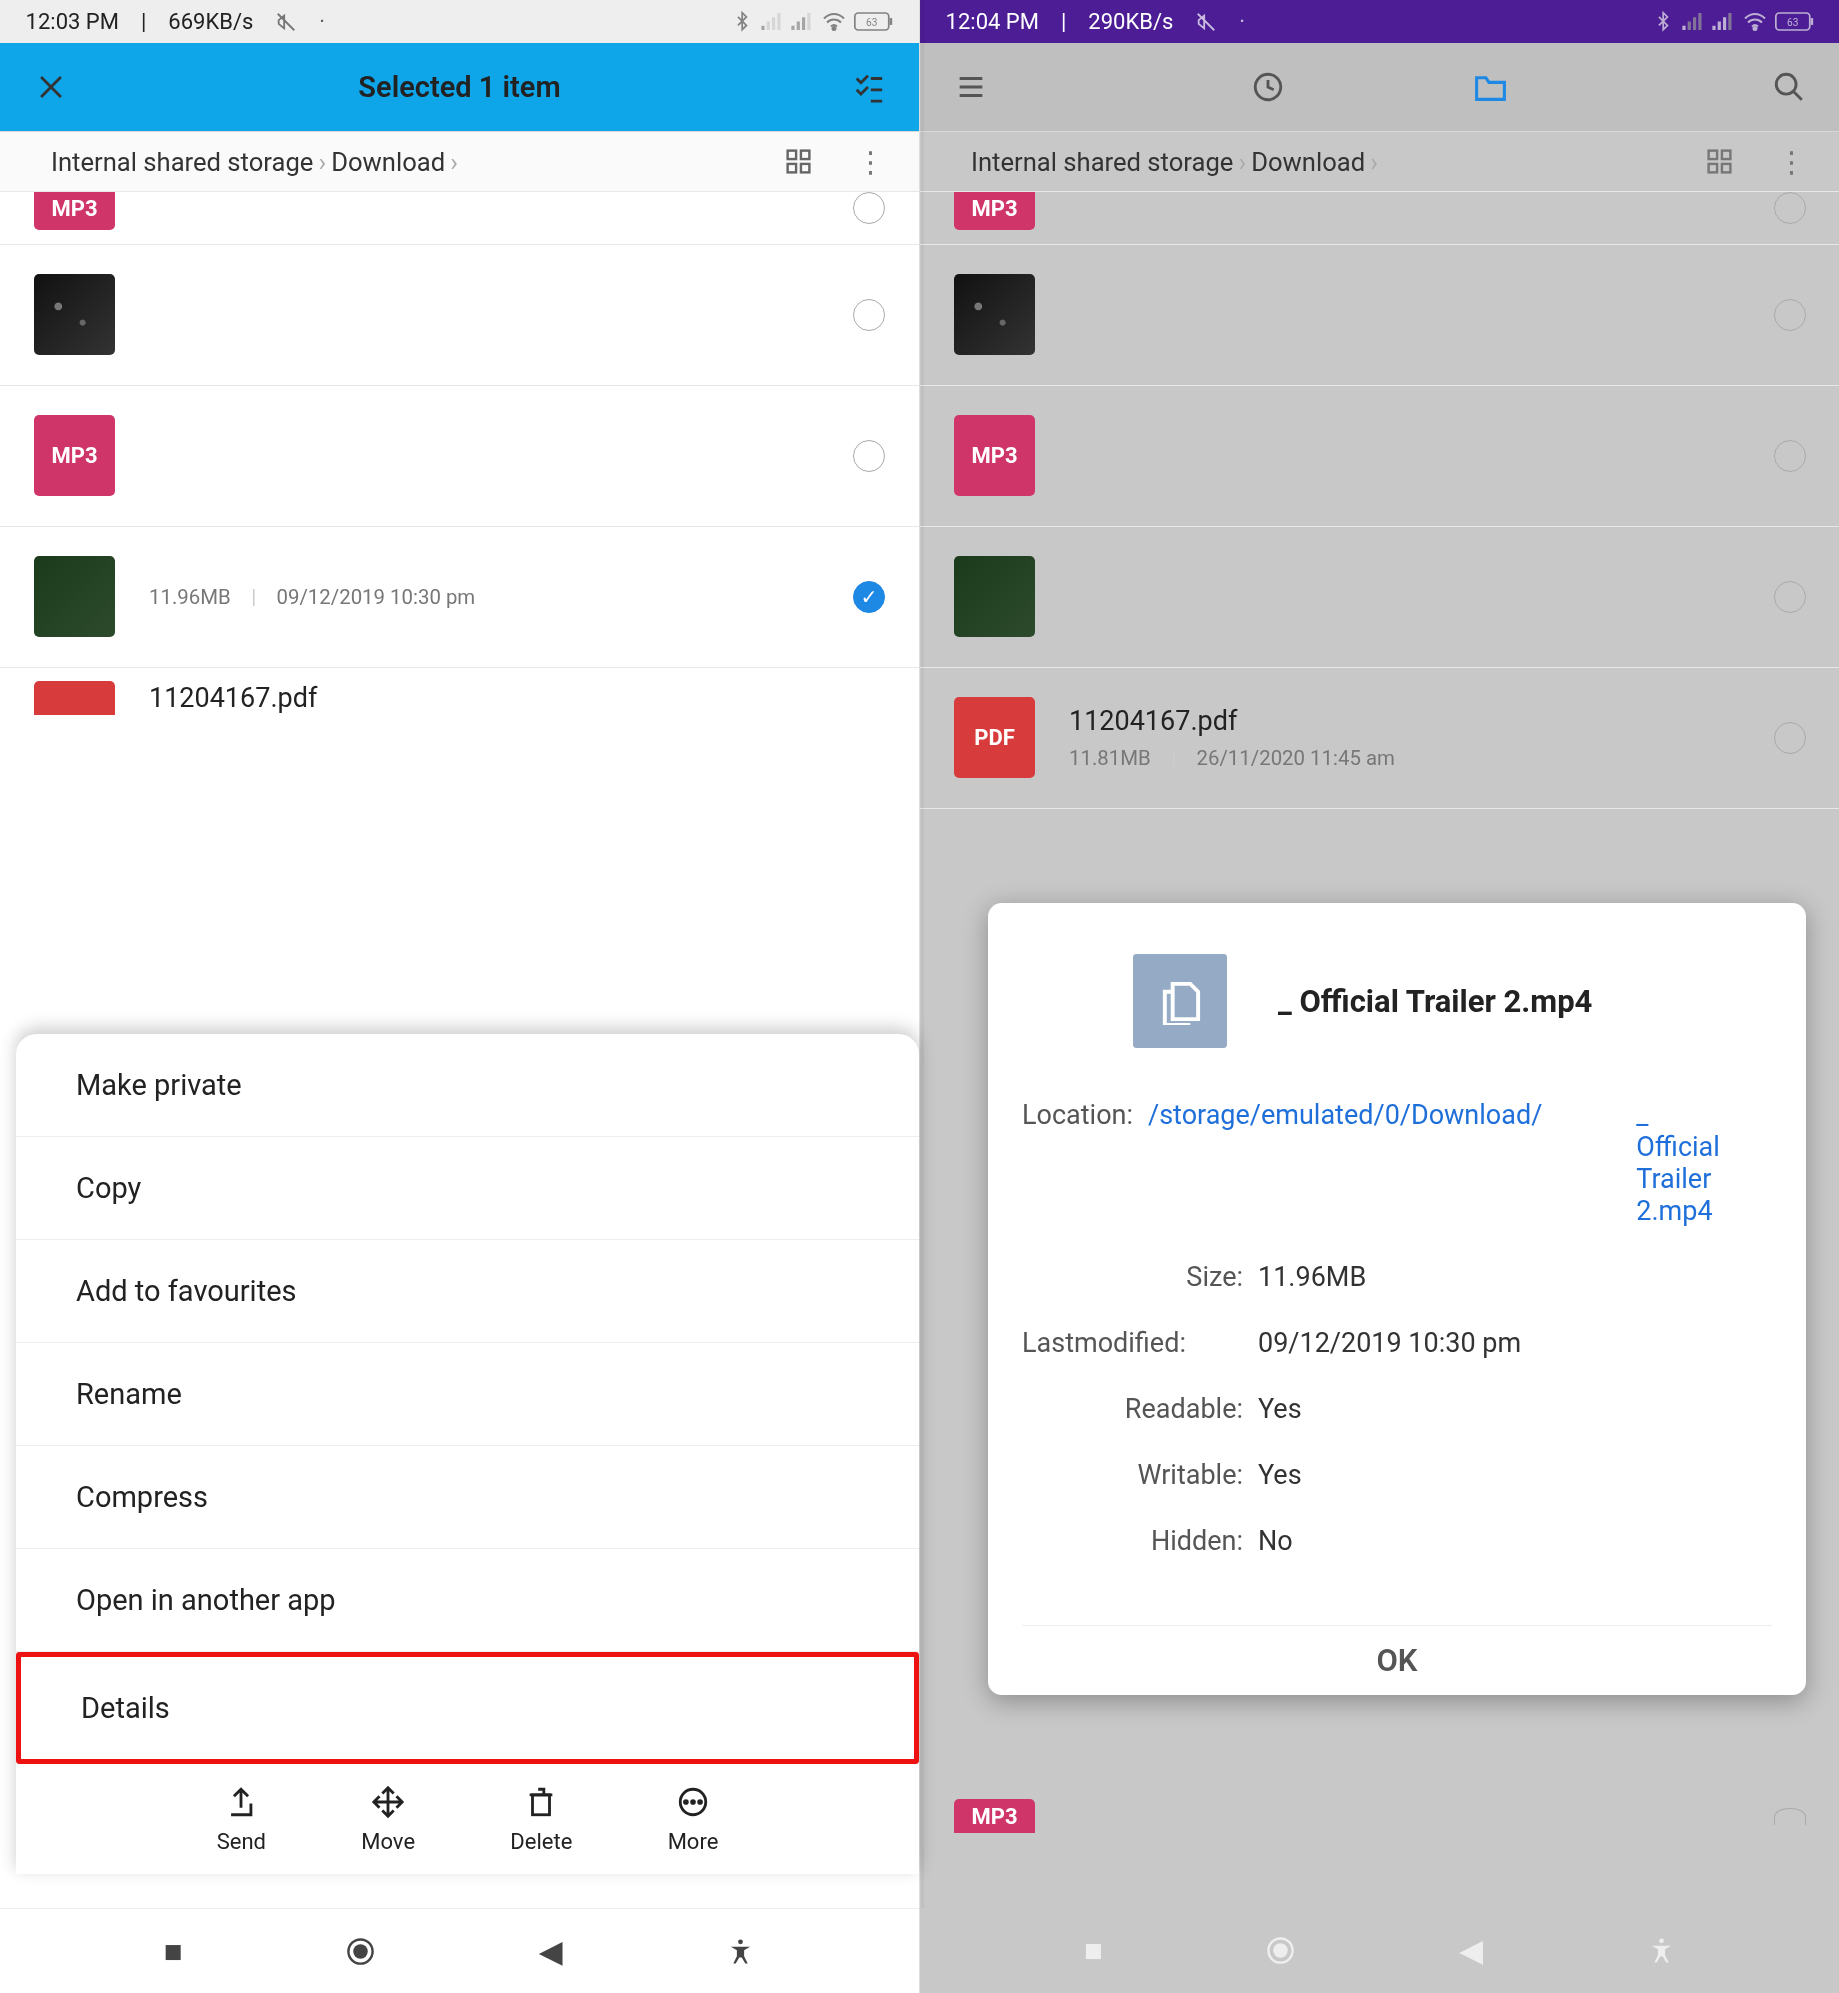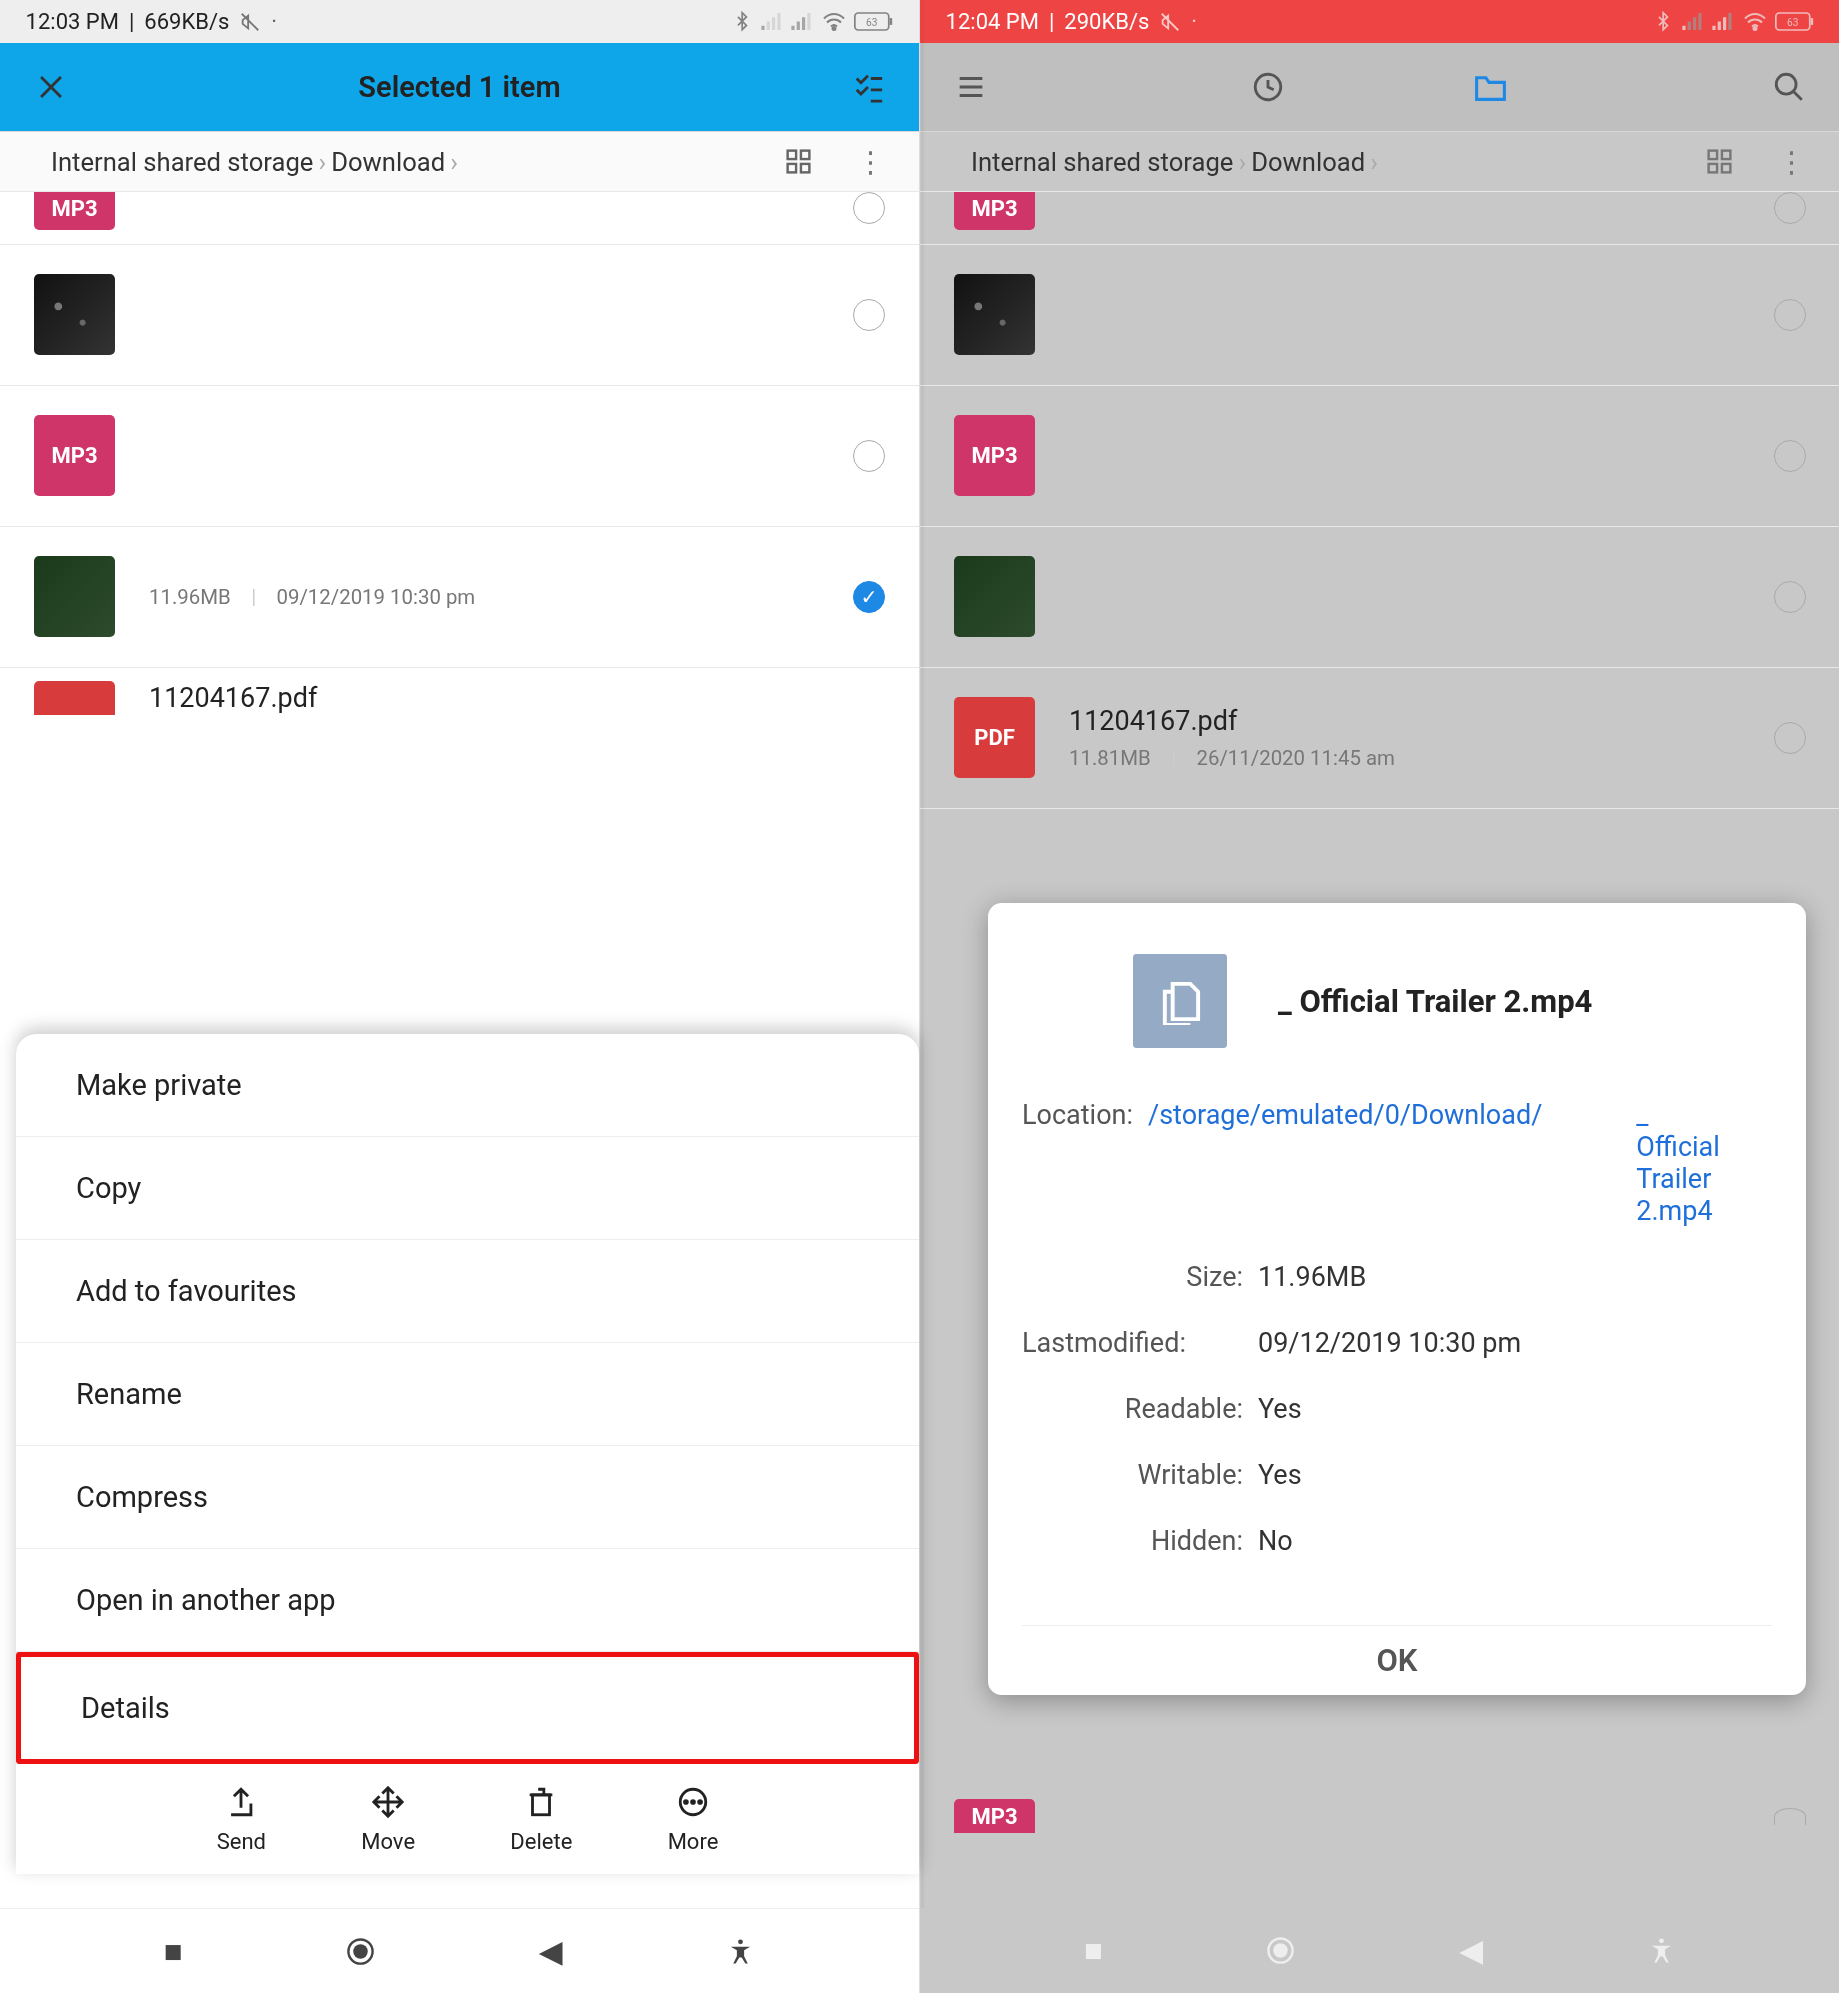--- a/index.html
+++ b/index.html
@@ -3,22 +3,22 @@
 <meta charset="utf-8">
 <style>
   * { box-sizing: border-box; margin: 0; padding: 0; }
   body { font-family: -apple-system, BlinkMacSystemFont, "Segoe UI", Roboto, Arial, sans-serif; background: #fff; color: #222; width: 1840px; height: 1993px; display: flex; flex-direction: column; }
   .shots { display: flex; flex: 1; }
   .shot { width: 920px; display: flex; flex-direction: column; position: relative; }
   .shot-border { border-right: 0.9px solid #ddd; }
 
   
   .status-bar { height: 43px; background: #eee; display: flex; align-items: center; justify-content: space-between; padding: 0 25.6px; font-size: 22px; color: #222; }
-  .greyed .status-bar { background: #ef4444; }
-  .status-left { display: flex; align-items: center; gap: 10px; }
+  .greyed .status-bar { background: #4c1d95; }
+  .status-left { display: flex; align-items: center; gap: 22px; }
   .status-right { display: flex; align-items: center; gap: 8.5px; }
   .status-icon { font-size: 22px; opacity: .7; }
 
   
   .app-bar { height: 89px; background: #0ea5e9; display: flex; align-items: center; justify-content: space-between; padding: 0 34px; border-bottom: 1.7px solid #d8d8d8; }
   .greyed .app-bar { background: #bfbfbf; }
   .app-bar-title { font-size: 29px; font-weight: 600; }
   .app-bar-icons { display: flex; align-items: center; gap: 51px; }
   .icon { font-size: 31px; color: #666; }
   .icon-folder-active svg path { stroke: #1e88e5; }

